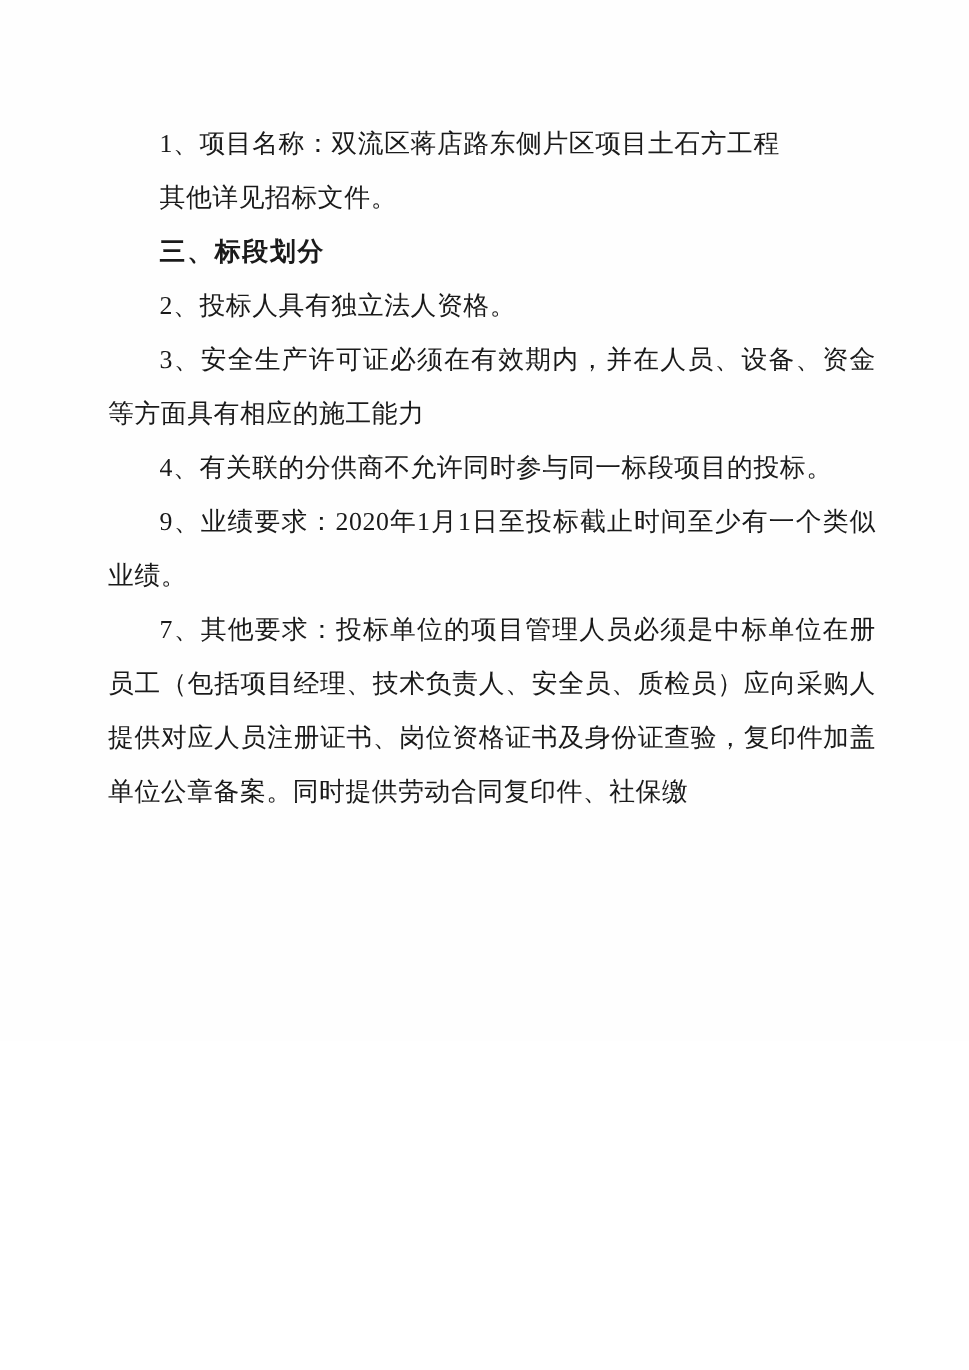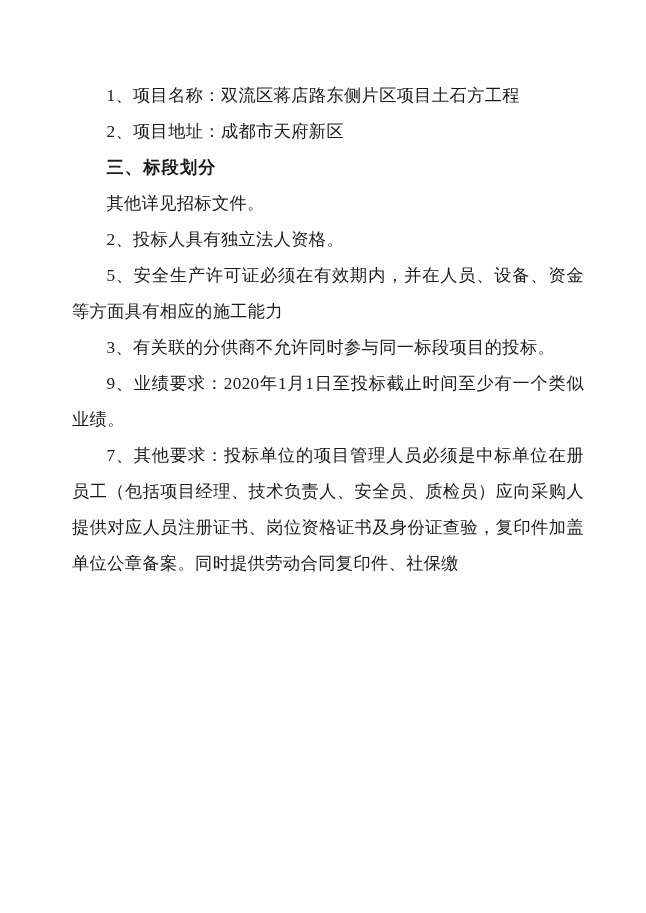--- a/index.html
+++ b/index.html
@@ -38,22 +38,21 @@
     font-weight: bold;
     letter-spacing: 1.2px;
   }
 </style>
 </head>
 <body>
 
 <div class="page">
   <div class="doc-body">
     <p class="para">1、项目名称：双流区蒋店路东侧片区项目土石方工程</p>
-    <p class="para">2、项目地址：成都市天府新区</p>
+    <p class="para">其他详见招标文件。</p>
     <p class="para heading">三、标段划分</p>
-    <p class="para">其他详见招标文件。</p>
     <p class="para">2、投标人具有独立法人资格。</p>
-    <p class="para">5、安全生产许可证必须在有效期内，并在人员、设备、资金等方面具有相应的施工能力</p>
-    <p class="para">3、有关联的分供商不允许同时参与同一标段项目的投标。</p>
+    <p class="para">3、安全生产许可证必须在有效期内，并在人员、设备、资金等方面具有相应的施工能力</p>
+    <p class="para">4、有关联的分供商不允许同时参与同一标段项目的投标。</p>
     <p class="para">9、业绩要求：2020年1月1日至投标截止时间至少有一个类似业绩。</p>
     <p class="para">7、其他要求：投标单位的项目管理人员必须是中标单位在册员工（包括项目经理、技术负责人、安全员、质检员）应向采购人提供对应人员注册证书、岗位资格证书及身份证查验，复印件加盖单位公章备案。同时提供劳动合同复印件、社保缴</p>
   </div>
 </div>
 
 </body></html>

